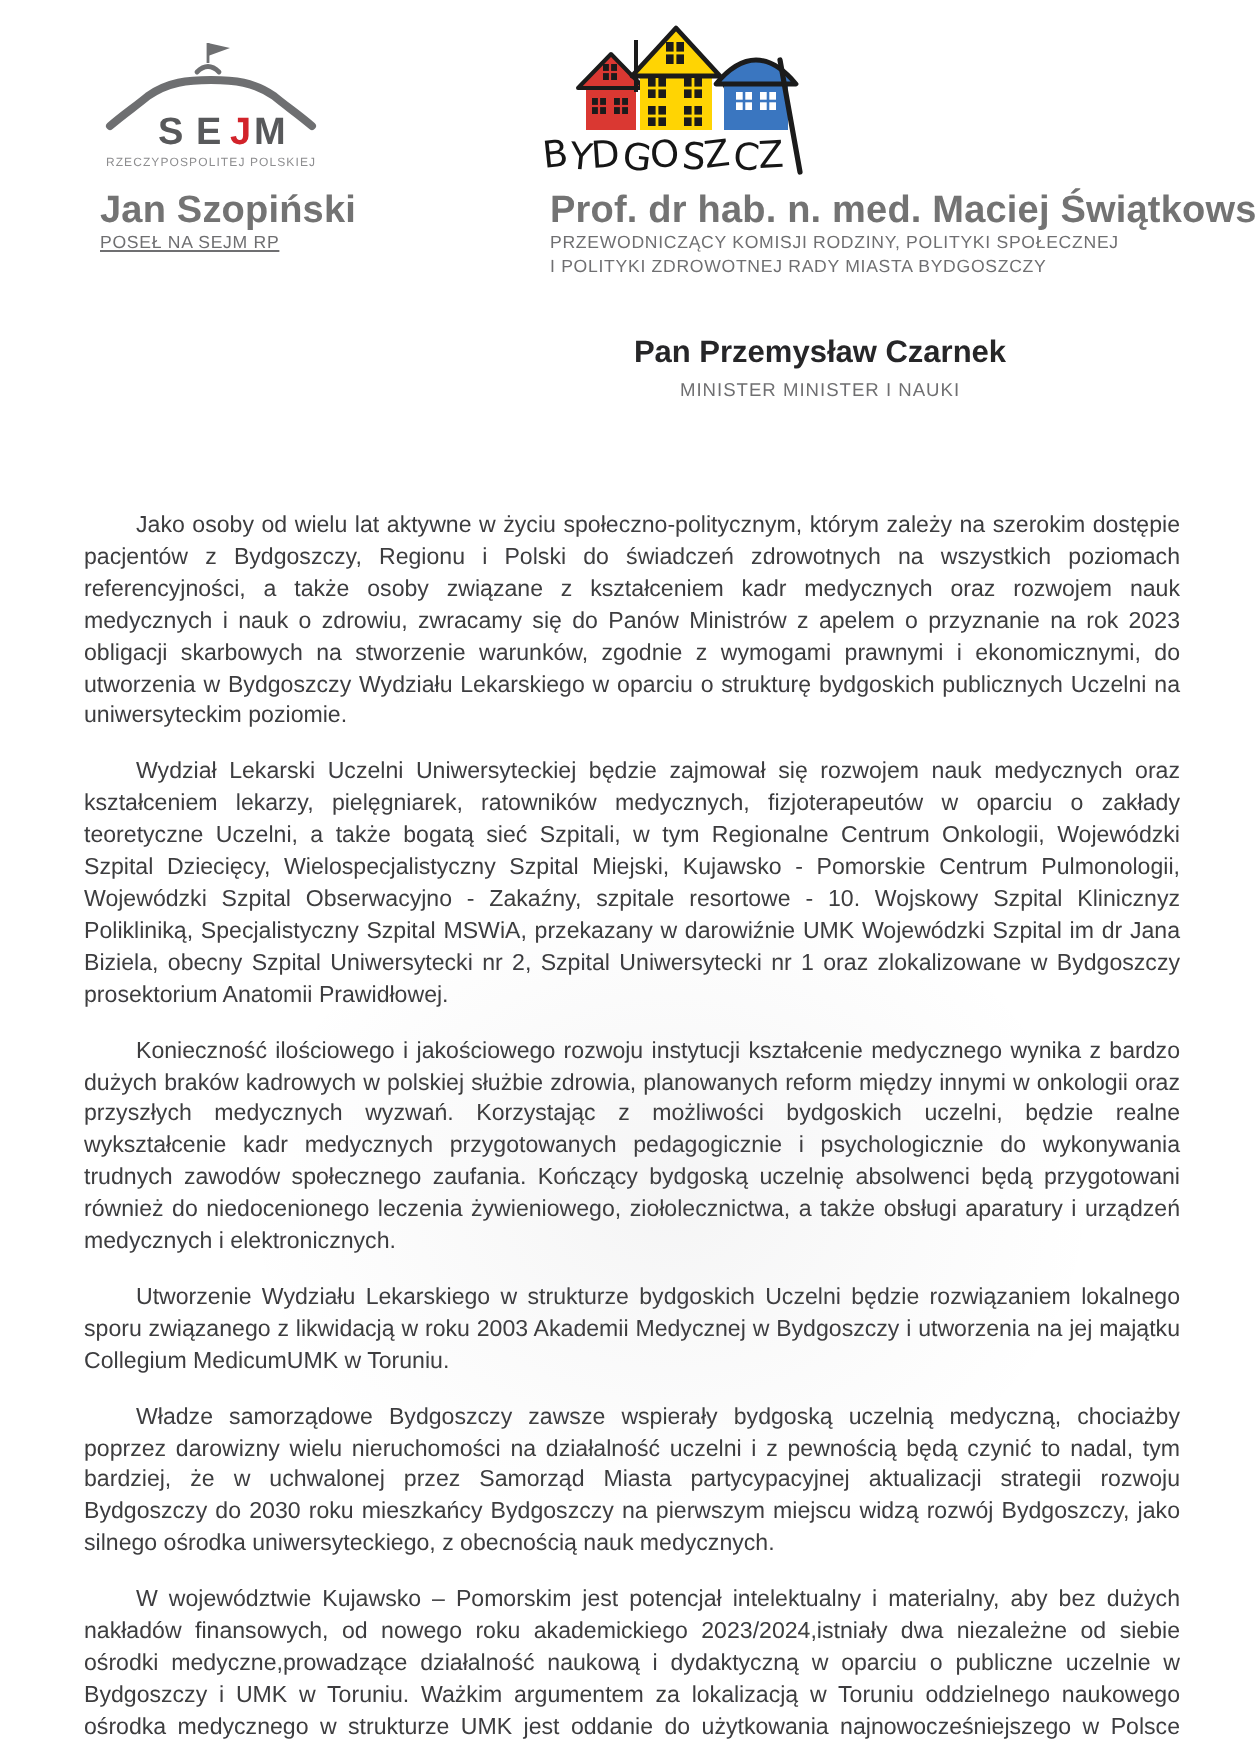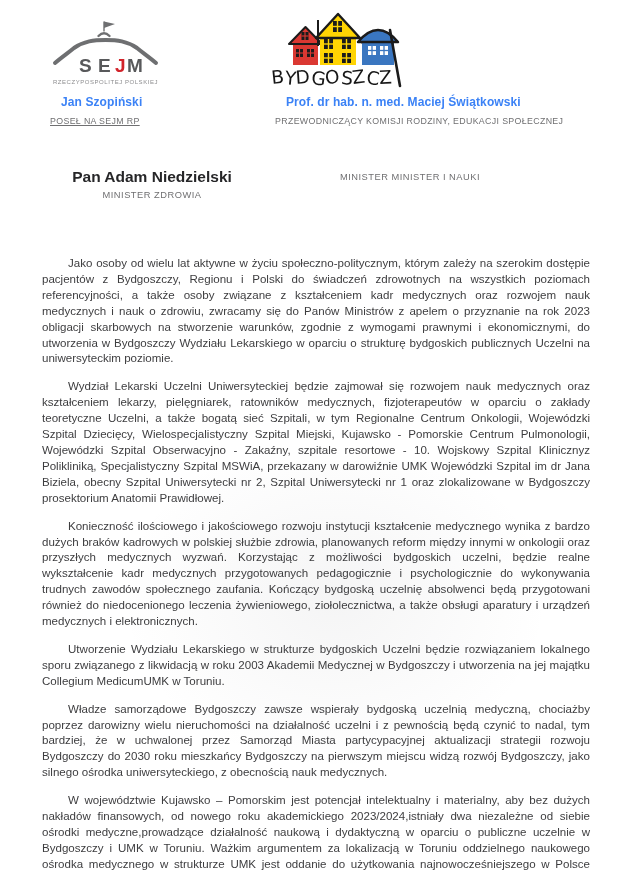--- a/index.html
+++ b/index.html
@@ -11,22 +11,22 @@
   }
   .page{position:relative;width:502px;height:872px;background:#ffffff;}
 
   
   .sejm-logo-wrap{position:absolute;left:48px;top:20px;width:115px;height:57px;}
   .sejm-subtitle{
     position:absolute;left:46px;top:79px;width:119px;text-align:center;
     font-size:6px;letter-spacing:0.55px;color:#8d8d8f;white-space:nowrap;
   }
   .sender-name{
-    position:absolute;font-size:12px;font-weight:bold;color:#3b82f6;
-    letter-spacing:0.1px;white-space:nowrap;margin-left:11px;
+    position:absolute;font-size:19px;font-weight:bold;color:#737373;
+    letter-spacing:0.1px;white-space:nowrap;
   }
   .sender-role{
     position:absolute;font-size:8.8px;color:#6f6f71;letter-spacing:0.35px;
     line-height:11.5px;white-space:nowrap;
   }
   .left-name{left:50px;top:95px;}
   .left-role{left:50px;top:116px;text-decoration:underline;}
   .byd-logo-wrap{position:absolute;left:272px;top:8px;width:140px;height:84px;}
   .right-name{left:275px;top:95px;}
   .right-role{left:275px;top:116px;}
@@ -127,29 +127,27 @@
         <rect x="108" y="38" width="8" height="9" fill="#ffffff"></rect>
         <line x1="112" y1="38" x2="112" y2="47" stroke="#3a76c0" stroke-width="1.3"></line>
         <line x1="108" y1="42.5" x2="116" y2="42.5" stroke="#3a76c0" stroke-width="1.3"></line>
       </g>
       <line x1="118" y1="22" x2="128" y2="78" stroke="#1b1b1b" stroke-width="2.6" stroke-linecap="round"></line>
       <text x="0" y="76" font-size="18.5" fill="#161616" letter-spacing="0.5" rotate="-6 6 -4 7 -5 5 -7 6 -3" font-family="&quot;DejaVu Sans&quot;,sans-serif">BYDGOSZCZ</text>
     </svg>
   </div>
   <div class="sender-name right-name">Prof. dr hab. n. med. Maciej Świątkowski</div>
   <div class="sender-role right-role">
-    <div>PRZEWODNICZĄCY KOMISJI RODZINY, EDUKACJI SPOŁECZNEJ</div>
+    <div>PRZEWODNICZĄCY KOMISJI RODZINY, POLITYKI SPOŁECZNEJ</div>
+    <div>I POLITYKI ZDROWOTNEJ RADY MIASTA BYDGOSZCZY</div>
   </div>
 
   <div class="recipients">
-    <div class="recipient recipient-1">
-      <div class="r-name">Pan Adam Niedzielski</div>
-      <div class="r-role">MINISTER ZDROWIA</div>
-    </div>
     <div class="recipient recipient-2">
+      <div class="r-name">Pan Przemysław Czarnek</div>
       <div class="r-role">MINISTER MINISTER I NAUKI</div>
     </div>
   </div>
 
   <div class="scan-ghost"></div>
 
   <div class="letter-body">
     <p>Jako osoby od wielu lat aktywne w życiu społeczno-politycznym, którym zależy na szerokim dostępie pacjentów z Bydgoszczy, Regionu i Polski do świadczeń zdrowotnych na wszystkich poziomach referencyjności, a także osoby związane z kształceniem kadr medycznych oraz rozwojem nauk medycznych i nauk o zdrowiu, zwracamy się do Panów Ministrów z apelem o przyznanie na rok 2023 obligacji skarbowych na stworzenie warunków, zgodnie z wymogami prawnymi i ekonomicznymi, do utworzenia w Bydgoszczy Wydziału Lekarskiego w oparciu o strukturę bydgoskich publicznych Uczelni na uniwersyteckim poziomie.</p>
     <p>Wydział Lekarski Uczelni Uniwersyteckiej będzie zajmował się rozwojem nauk medycznych oraz kształceniem lekarzy, pielęgniarek, ratowników medycznych, fizjoterapeutów w oparciu o zakłady teoretyczne Uczelni, a także bogatą sieć Szpitali, w tym Regionalne Centrum Onkologii, Wojewódzki Szpital Dziecięcy, Wielospecjalistyczny Szpital Miejski, Kujawsko - Pomorskie Centrum Pulmonologii, Wojewódzki Szpital Obserwacyjno - Zakaźny, szpitale resortowe - 10. Wojskowy Szpital Klinicznyz Polikliniką, Specjalistyczny Szpital MSWiA, przekazany w darowiźnie UMK Wojewódzki Szpital im dr Jana Biziela, obecny Szpital Uniwersytecki nr 2, Szpital Uniwersytecki nr 1 oraz zlokalizowane w Bydgoszczy prosektorium Anatomii Prawidłowej.</p>
     <p>Konieczność ilościowego i jakościowego rozwoju instytucji kształcenie medycznego wynika z bardzo dużych braków kadrowych w polskiej służbie zdrowia, planowanych reform między innymi w onkologii oraz przyszłych medycznych wyzwań. Korzystając z możliwości bydgoskich uczelni, będzie realne wykształcenie kadr medycznych przygotowanych pedagogicznie i psychologicznie do wykonywania trudnych zawodów społecznego zaufania. Kończący bydgoską uczelnię absolwenci będą przygotowani również do niedocenionego leczenia żywieniowego, ziołolecznictwa, a także obsługi aparatury i urządzeń medycznych i elektronicznych.</p>

